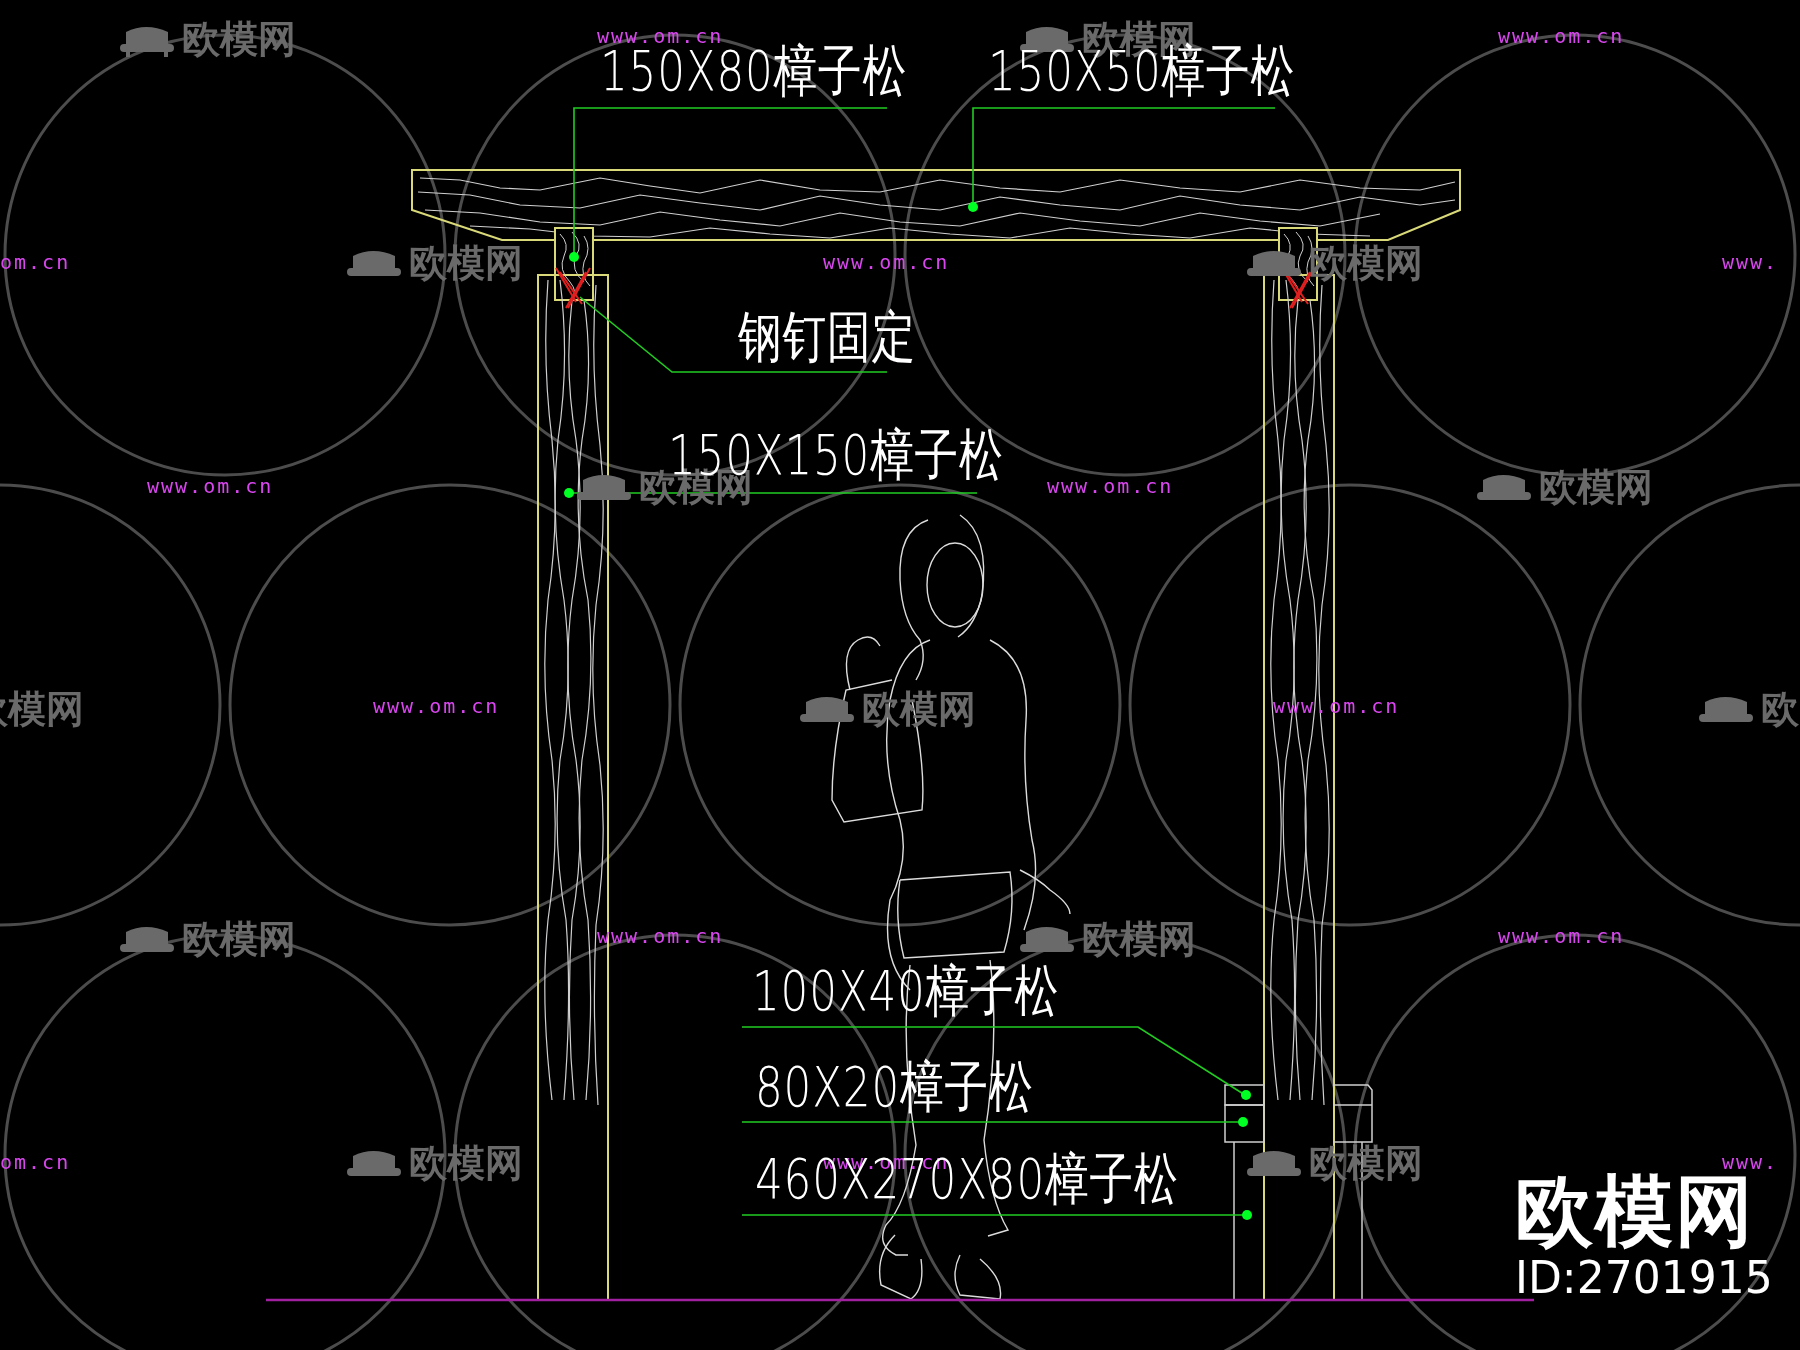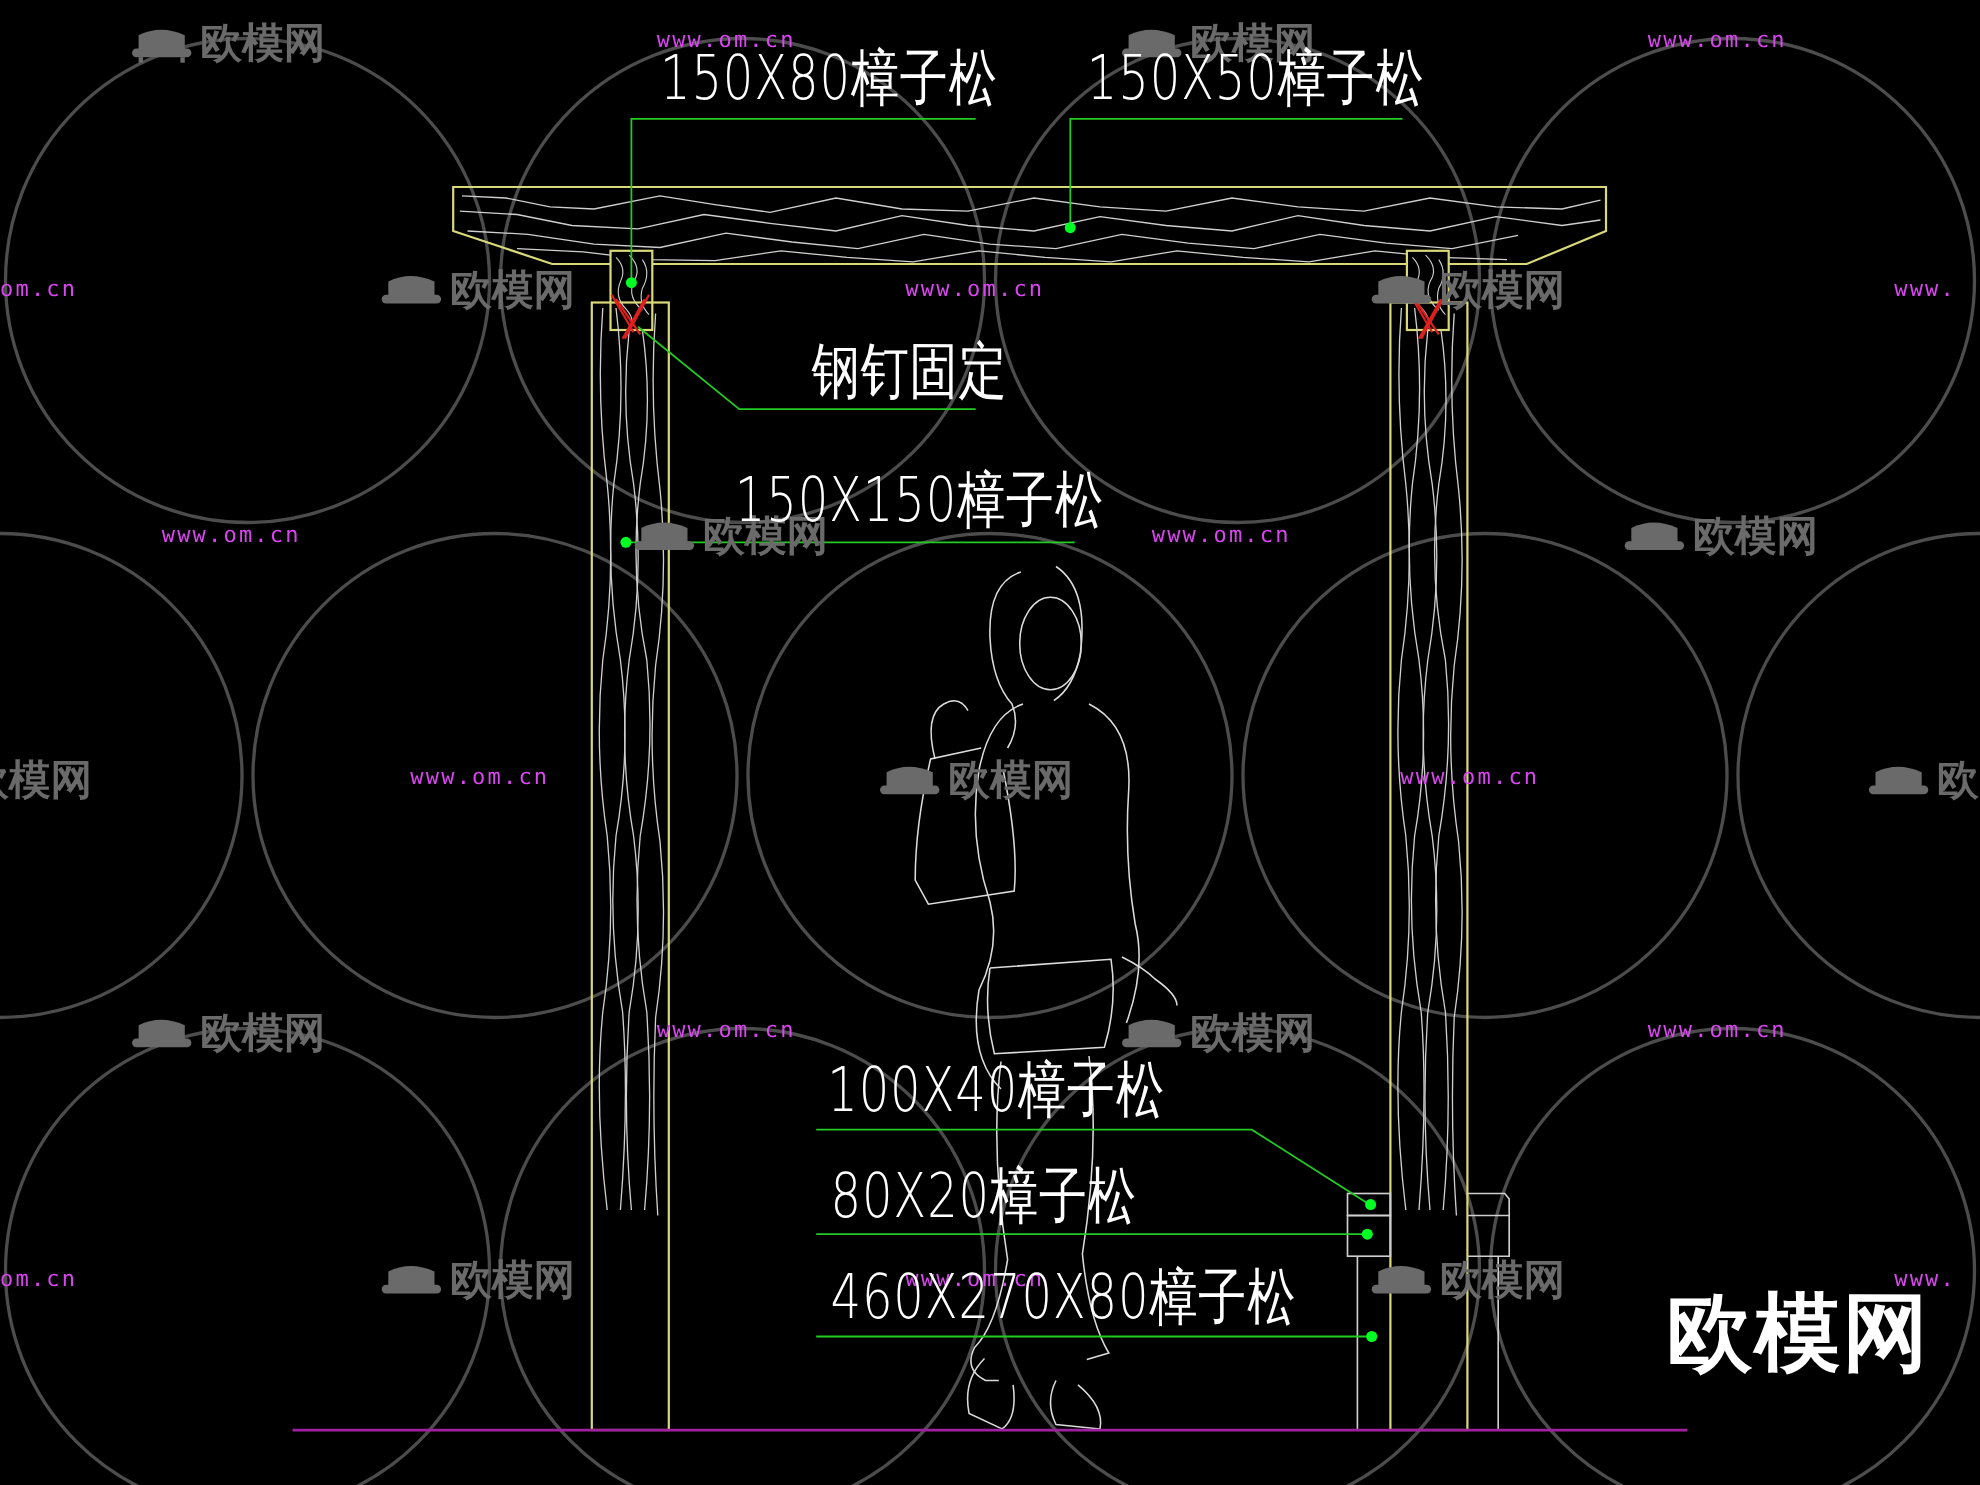--- a/index.html
+++ b/index.html
@@ -254,13 +254,14 @@
 <div class="label big" style="left:600px;top:34px;">150X80樟子松</div>
 <div class="label big" style="left:988px;top:34px;">150X50樟子松</div>
 <div class="label big" style="left:738px;top:300px;">钢钉固定</div>
 <div class="label big" style="left:668px;top:418px;">150X150樟子松</div>
 <div class="label big" style="left:752px;top:954px;">100X40樟子松</div>
 <div class="label big" style="left:755px;top:1050px;">80X20樟子松</div>
 <div class="label big" style="left:755px;top:1142px;">460X270X80樟子松</div>
 
 
 <div class="stamp" style="left:1515px;top:1160px;font-size:78px;font-weight:bold;letter-spacing:2px;">欧模网</div>
+<div class="stamp" style="left:1515px;top:1252px;font-size:44px;">ID:2701915</div>
 </div>
 
 </body></html>

